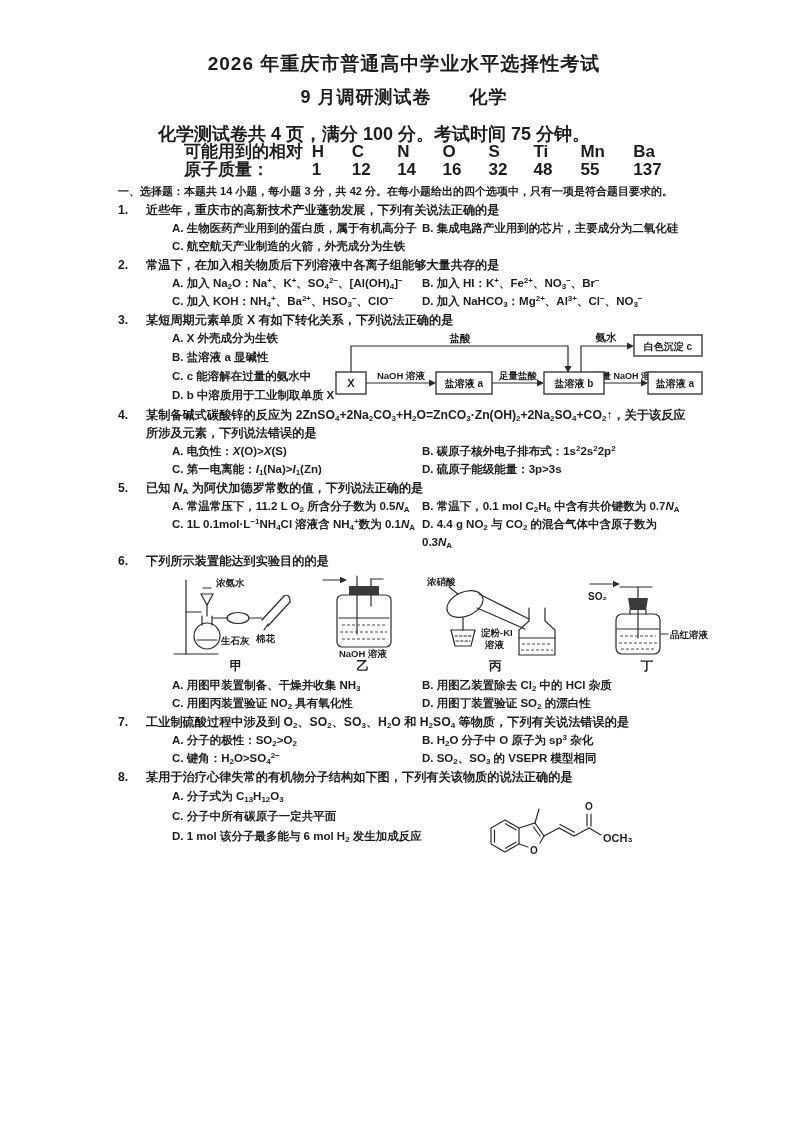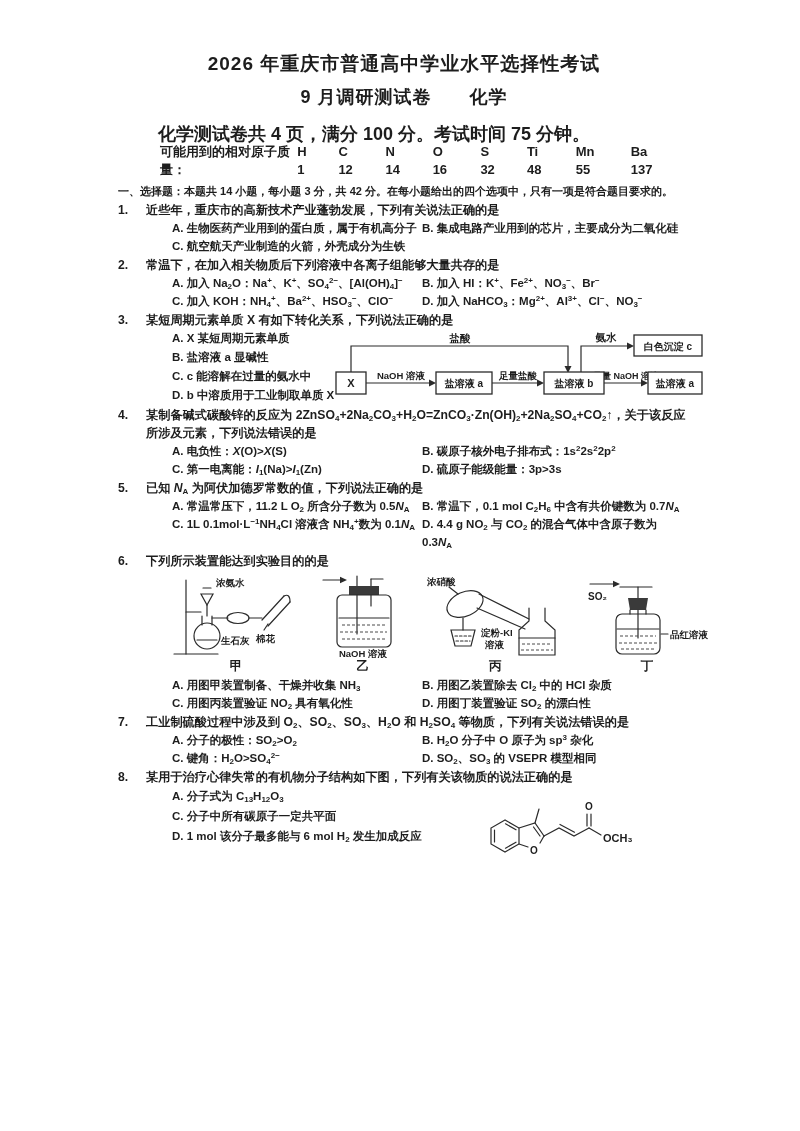--- a/index.html
+++ b/index.html
@@ -5,21 +5,21 @@
   html,body{margin:0;padding:0;}
   body{
     width:800px;height:1131px;background:#ffffff;overflow:hidden;
     font-family:"Liberation Sans","DejaVu Sans",sans-serif;
     color:#1d1d1d;-webkit-font-smoothing:antialiased;
   }
   .page{padding:52px 110px 0 118px;width:572px;}
   .title{font-size:19px;font-weight:700;text-align:center;line-height:24px;letter-spacing:1px;}
   .subtitle{font-size:18px;font-weight:700;text-align:center;line-height:24px;margin-top:9px;letter-spacing:1px;}
   .info{font-size:18px;font-weight:700;line-height:18px;margin-left:40px;margin-top:16px;}
-  .masses{font-size:13px;font-weight:700;line-height:18px;margin-left:42px;display:flex;}
+  .masses{font-size:17px;font-weight:700;line-height:18px;margin-left:66px;display:flex;}
   .masses .lbl{margin-right:6px;}
   .masses .m{margin-right:24px;}
   .section{font-size:11px;font-weight:700;line-height:18px;margin-top:3px;}
   .q{display:flex;margin-top:1px;font-weight:700;}
   .qnum{flex:0 0 28px;font-size:12.2px;line-height:18px;}
   .qbody{flex:1 1 auto;min-width:0;position:relative;}
   .stem{font-size:12.2px;line-height:18px;}
   .opts{margin-left:26px;font-size:11.5px;line-height:18px;}
   .opts.two-col{display:grid;grid-template-columns:250px 1fr;}
   .opts.one-col .opt{line-height:19px;}
@@ -87,21 +87,21 @@
         <div class="opt">D. 加入 NaHCO<sub>3</sub>：Mg<sup>2+</sup>、Al<sup>3+</sup>、Cl<sup>−</sup>、NO<sub>3</sub><sup>−</sup></div>
       </div>
     </div>
   </div>
 
   <div class="q">
     <span class="qnum">3.</span>
     <div class="qbody">
       <div class="stem">某短周期元素单质 X 有如下转化关系，下列说法正确的是</div>
       <div class="opts one-col" style="width:210px;">
-        <div class="opt">A. X 某短周期元素单质</div>
+        <div class="opt">A. X 外壳成分为生铁</div>
         <div class="opt">B. 盐溶液 a 显碱性</div>
         <div class="opt">C. c 能溶解在过量的氨水中</div>
         <div class="opt">D. b 中溶质用于工业制取单质 X</div>
       </div>
       <div class="q3-diagram">
         <svg width="372" height="72" viewBox="0 0 372 72">
 
           <polyline class="arrowline" points="19,46 19,20 236,20 236,42"></polyline>
           <polygon class="ah" points="236,47 232.5,40 239.5,40"></polygon>
           <text x="128" y="16" font-size="10.5" text-anchor="middle">盐酸</text>

